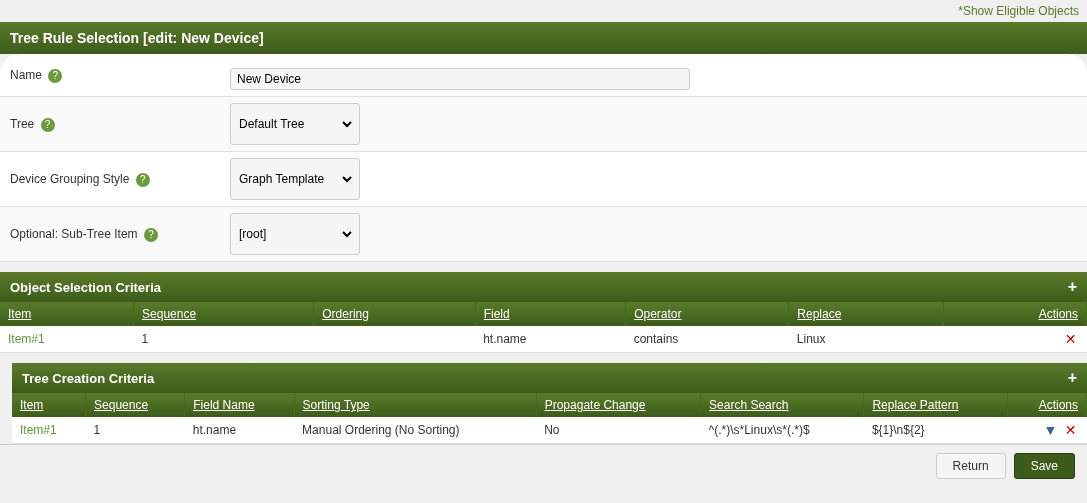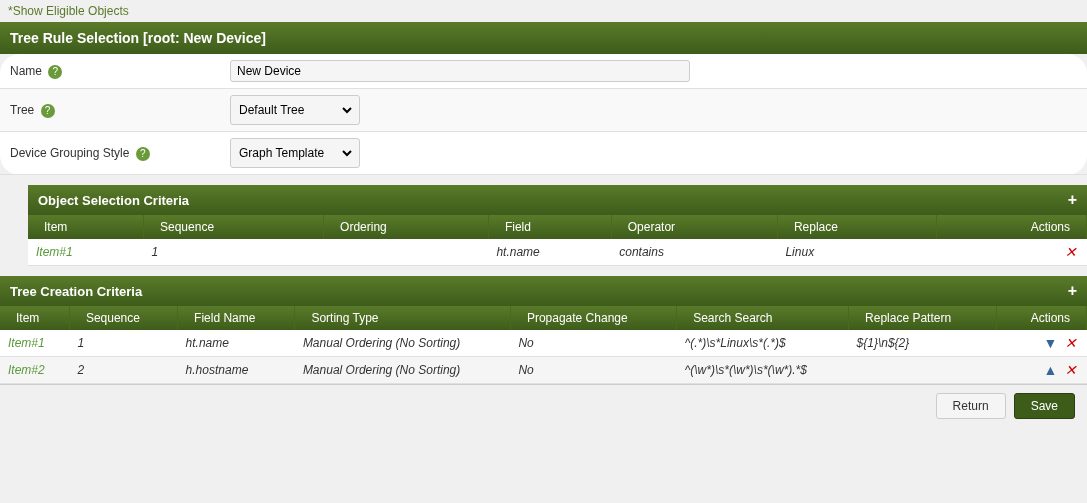--- a/index.html
+++ b/index.html
@@ -1,18 +1,18 @@
 <!DOCTYPE html>
 <html><head>
   <meta charset="utf-8">
   <style>
     * { box-sizing: border-box; margin: 0; padding: 0; }
     body { font-family: Arial, sans-serif; font-size: 12px; background: #f0f0f0; color: #333; }
 
-    .top-bar { padding: 4px 8px; background: #f0f0f0; }
+    .top-bar { text-align: right; padding: 4px 8px; background: #f0f0f0; }
     .top-bar a { color: #5a7a2a; text-decoration: none; font-size: 12px; }
 
     .section-header {
       background: linear-gradient(to bottom, #5a7a2a, #3d5c1a);
       color: white;
       padding: 6px 10px;
       font-weight: bold;
       font-size: 13px;
       display: flex;
       justify-content: space-between;
@@ -39,29 +39,30 @@
       margin-left: 3px;
     }
 
     .form-input {
       border: 1px solid #ccc;
       padding: 3px 6px;
       border-radius: 3px;
       background: #f5f5f5;
       font-size: 12px;
       min-width: 200px;
+      margin-top: 8px;
     }
 
     .select-wrapper {
       display: inline-flex;
       align-items: center;
       border: 1px solid #ccc;
       border-radius: 3px;
       background: #f5f5f5;
-      padding: 6px 4px;
+      padding: 12px 4px;
       min-width: 130px;
     }
     .select-wrapper select {
       border: none;
       background: transparent;
       font-size: 12px;
       outline: none;
       flex: 1;
     }
 
@@ -85,30 +86,30 @@
       content: '↑';
       color: #5a9a3a;
       font-size: 10px;
       font-weight: bold;
     }
 
     .data-table { width: 100%; border-collapse: collapse; }
     .data-table th {
       background: linear-gradient(to bottom, #5a7a2a, #3d5c1a);
       color: white;
-      padding: 5px 16px;
+      padding: 5px 8px;
       text-align: left;
       font-weight: normal;
       border-right: 1px solid #4a6a1a;
+      text-decoration: underline;
     }
     .data-table td {
       padding: 5px 8px;
       border-bottom: 1px solid #e0e0e0;
       vertical-align: middle;
-      font-style: italic;
     }
     .data-table tr:nth-child(even) td { background: #f5f5f5; }
     .data-table tr:nth-child(odd) td { background: white; }
 
     .item-link { color: #5a9a3a; text-decoration: none; cursor: pointer; }
 
     .action-btn {
       cursor: pointer;
       font-size: 14px;
       margin: 0 2px;
@@ -147,21 +148,21 @@
   </style>
 </head>
 <body>
 
 <div class="page-wrapper">
 
   <div class="top-bar">
     <a>*Show Eligible Objects</a>
   </div>
 
-  <div class="main-title-bar">Tree Rule Selection [root: New Device]</div>
+  <div class="main-title-bar">Tree Rule Selection [edit: New Device]</div>
 
   <table class="form-table">
     <tbody>
         <tr>
       <td>
         <span>Name</span>
         <span class="help-icon">?</span>
       </td>
       <td>
         <input type="text" class="form-input" style="width: 460px;" value="New Device">
@@ -186,24 +187,37 @@
         <span class="help-icon">?</span>
       </td>
       <td>
         <div class="select-wrapper">
           <select>
             <option>Graph Template</option>
           </select>
         </div>
       </td>
     </tr>
+    <tr>
+      <td>
+        <span>Optional: Sub-Tree Item</span>
+        <span class="help-icon">?</span>
+      </td>
+      <td>
+        <div class="select-wrapper">
+          <select>
+            <option>[root]</option>
+          </select>
+        </div>
+      </td>
+    </tr>
   </tbody>
     </table>
 
-  <div style="margin-top: 10px; margin-left: 28px;">
+  <div style="margin-top: 10px;">
     <div class="section-header">
       <span>Object Selection Criteria</span>
       <span class="plus-icon">+</span>
     </div>
     <table class="data-table">
       <thead>
         <tr>
           <th>Item</th>
           <th>Sequence</th>
           <th>Ordering</th>
@@ -222,21 +236,21 @@
     <td>contains</td>
     <td>Linux</td>
     <td style="text-align:right;">
       <span class="action-btn delete">✕</span>
     </td>
   </tr>
         </tbody>
     </table>
   </div>
 
-  <div style="margin-top: 10px;">
+  <div style="margin-top: 10px; margin-left: 12px;">
     <div class="section-header">
       <span>Tree Creation Criteria</span>
       <span class="plus-icon">+</span>
     </div>
     <table class="data-table">
       <thead>
         <tr>
           <th>Item</th>
           <th>Sequence</th>
           <th>Field Name</th>
@@ -254,33 +268,20 @@
     <td>ht.name</td>
     <td>Manual Ordering (No Sorting)</td>
     <td>No</td>
     <td>^(.*)\s*Linux\s*(.*)$</td>
     <td>${1}\n${2}</td>
     <td style="text-align:right;">
       <span class="action-btn down">▼</span>
       <span class="action-btn delete">✕</span>
     </td>
   </tr>
-          <tr>
-    <td><a class="item-link">Item#2</a></td>
-    <td>2</td>
-    <td>h.hostname</td>
-    <td>Manual Ordering (No Sorting)</td>
-    <td>No</td>
-    <td>^(\w*)\s*(\w*)\s*(\w*).*$</td>
-    <td></td>
-    <td style="text-align:right;">
-      <span class="action-btn up">▲</span>
-      <span class="action-btn delete">✕</span>
-    </td>
-  </tr>
         </tbody>
     </table>
   </div>
 
   <div class="footer-row">
     <button class="btn btn-default">Return</button>
     <button class="btn btn-primary">Save</button>
   </div>
 
 </div>

